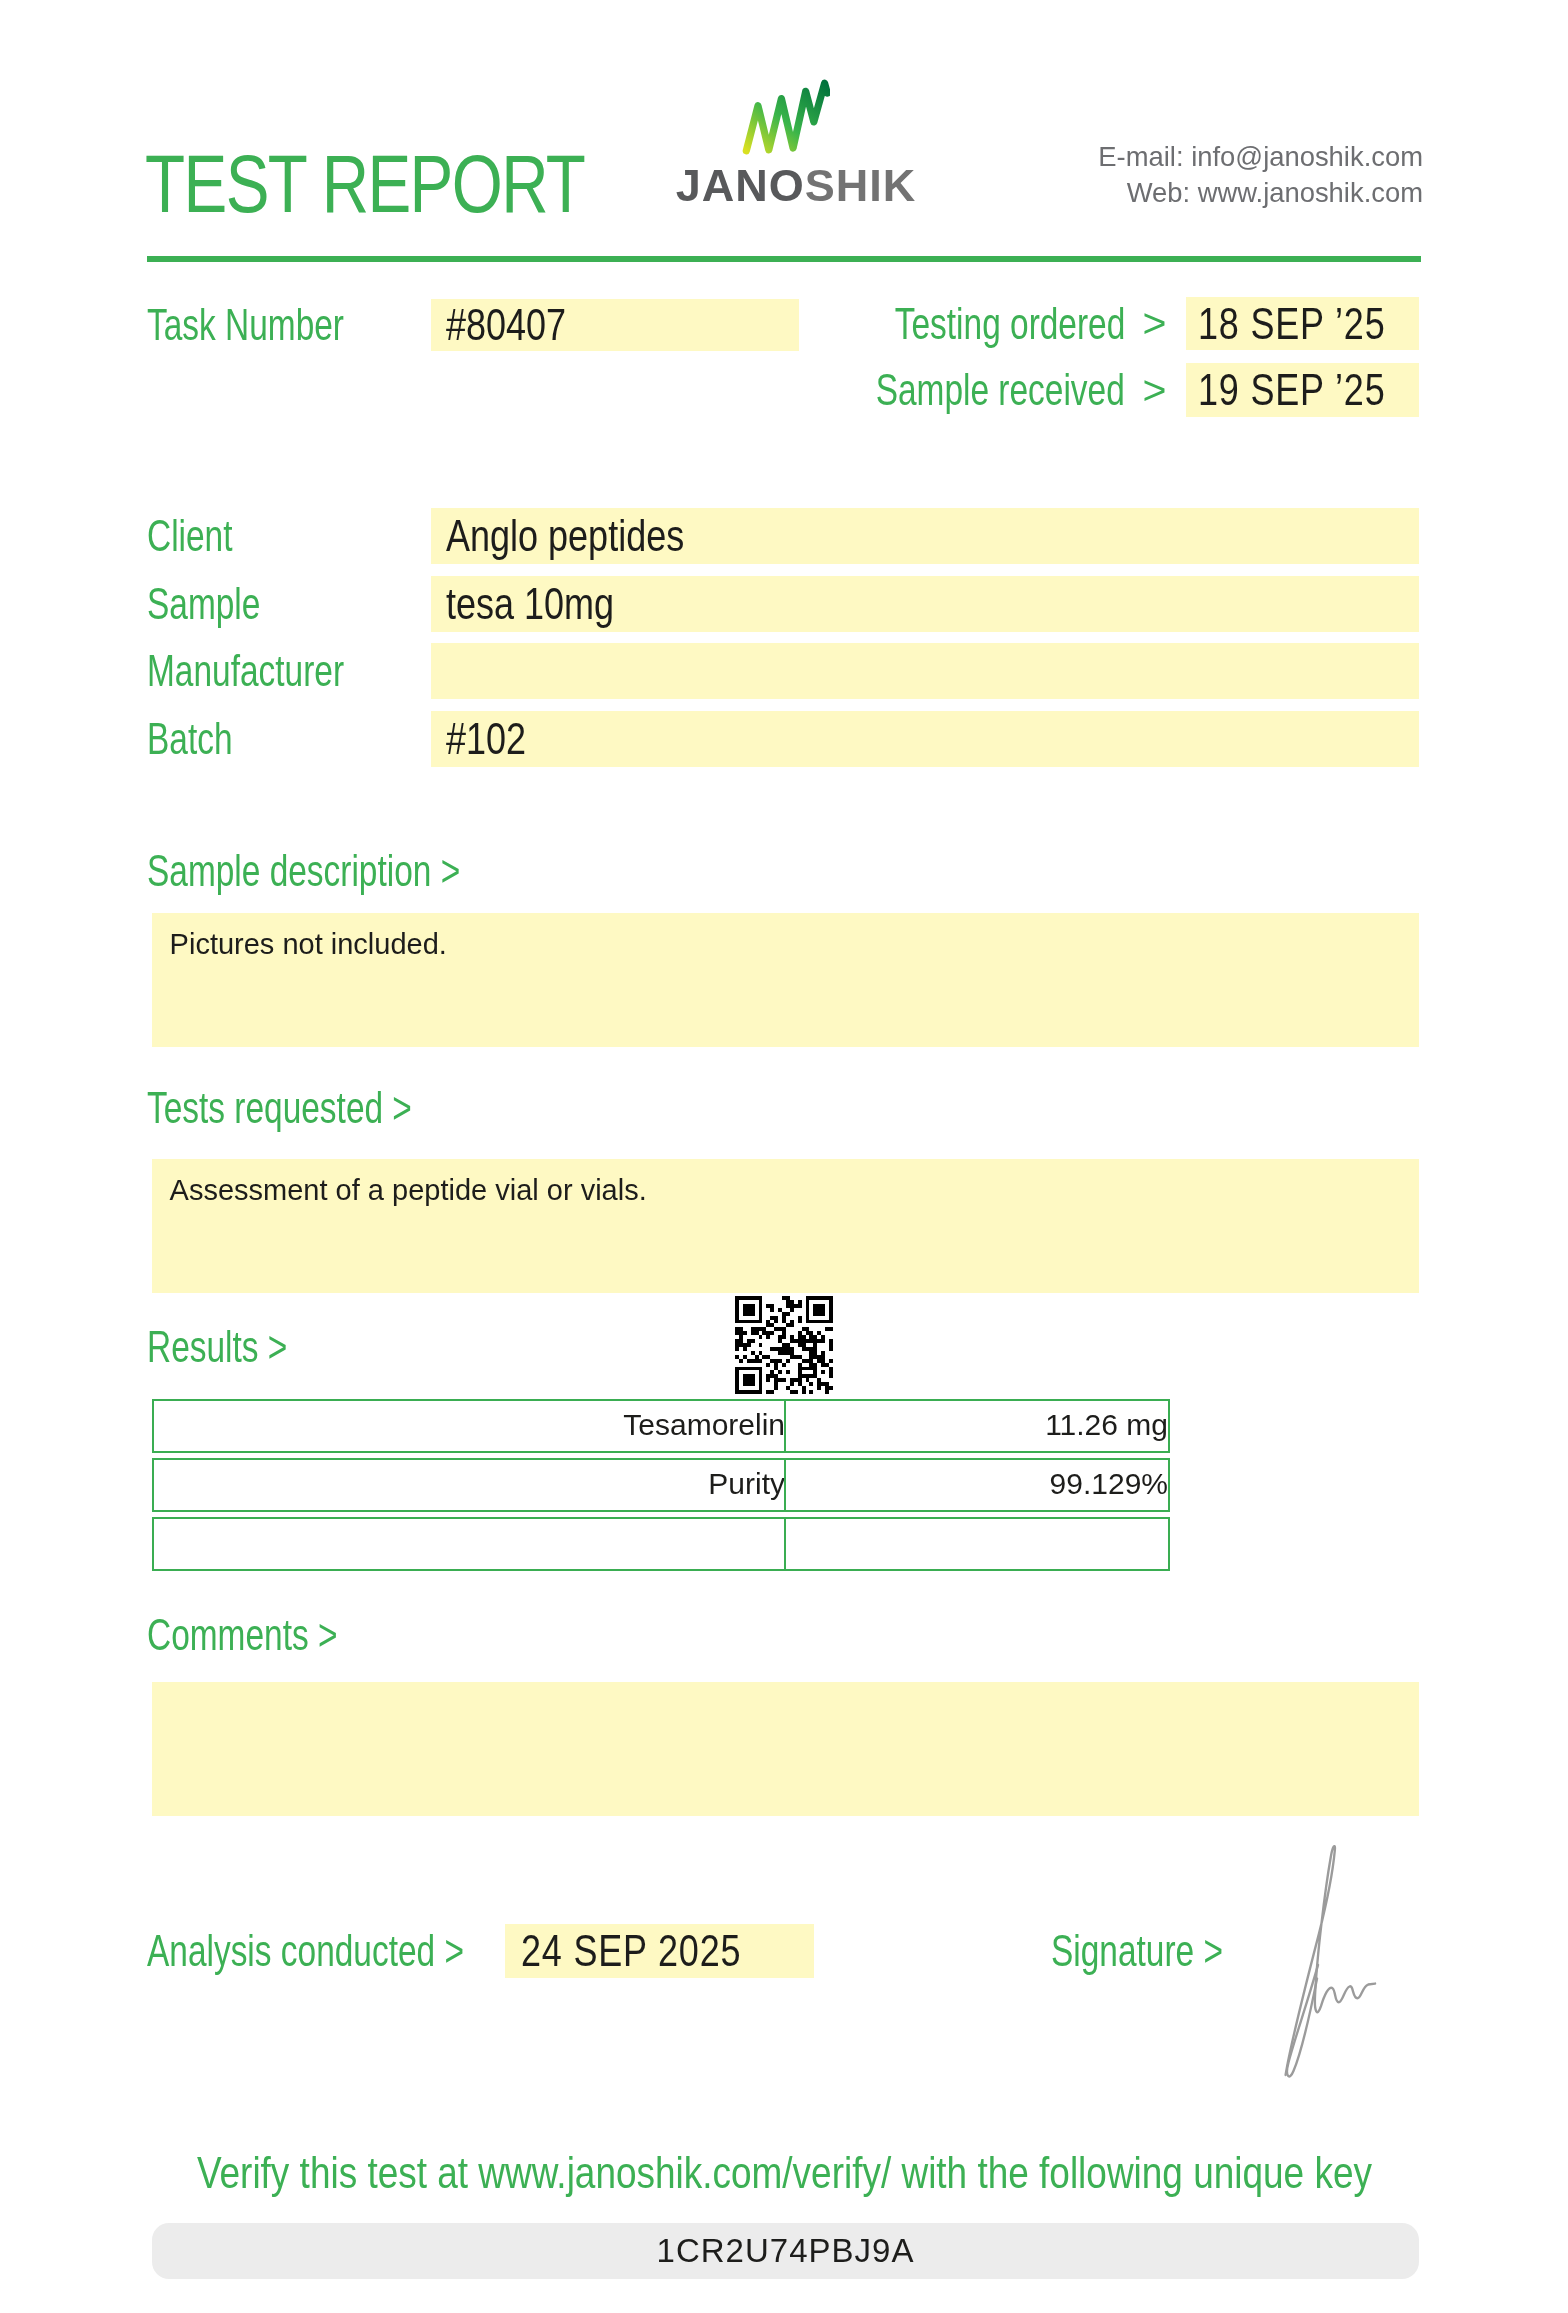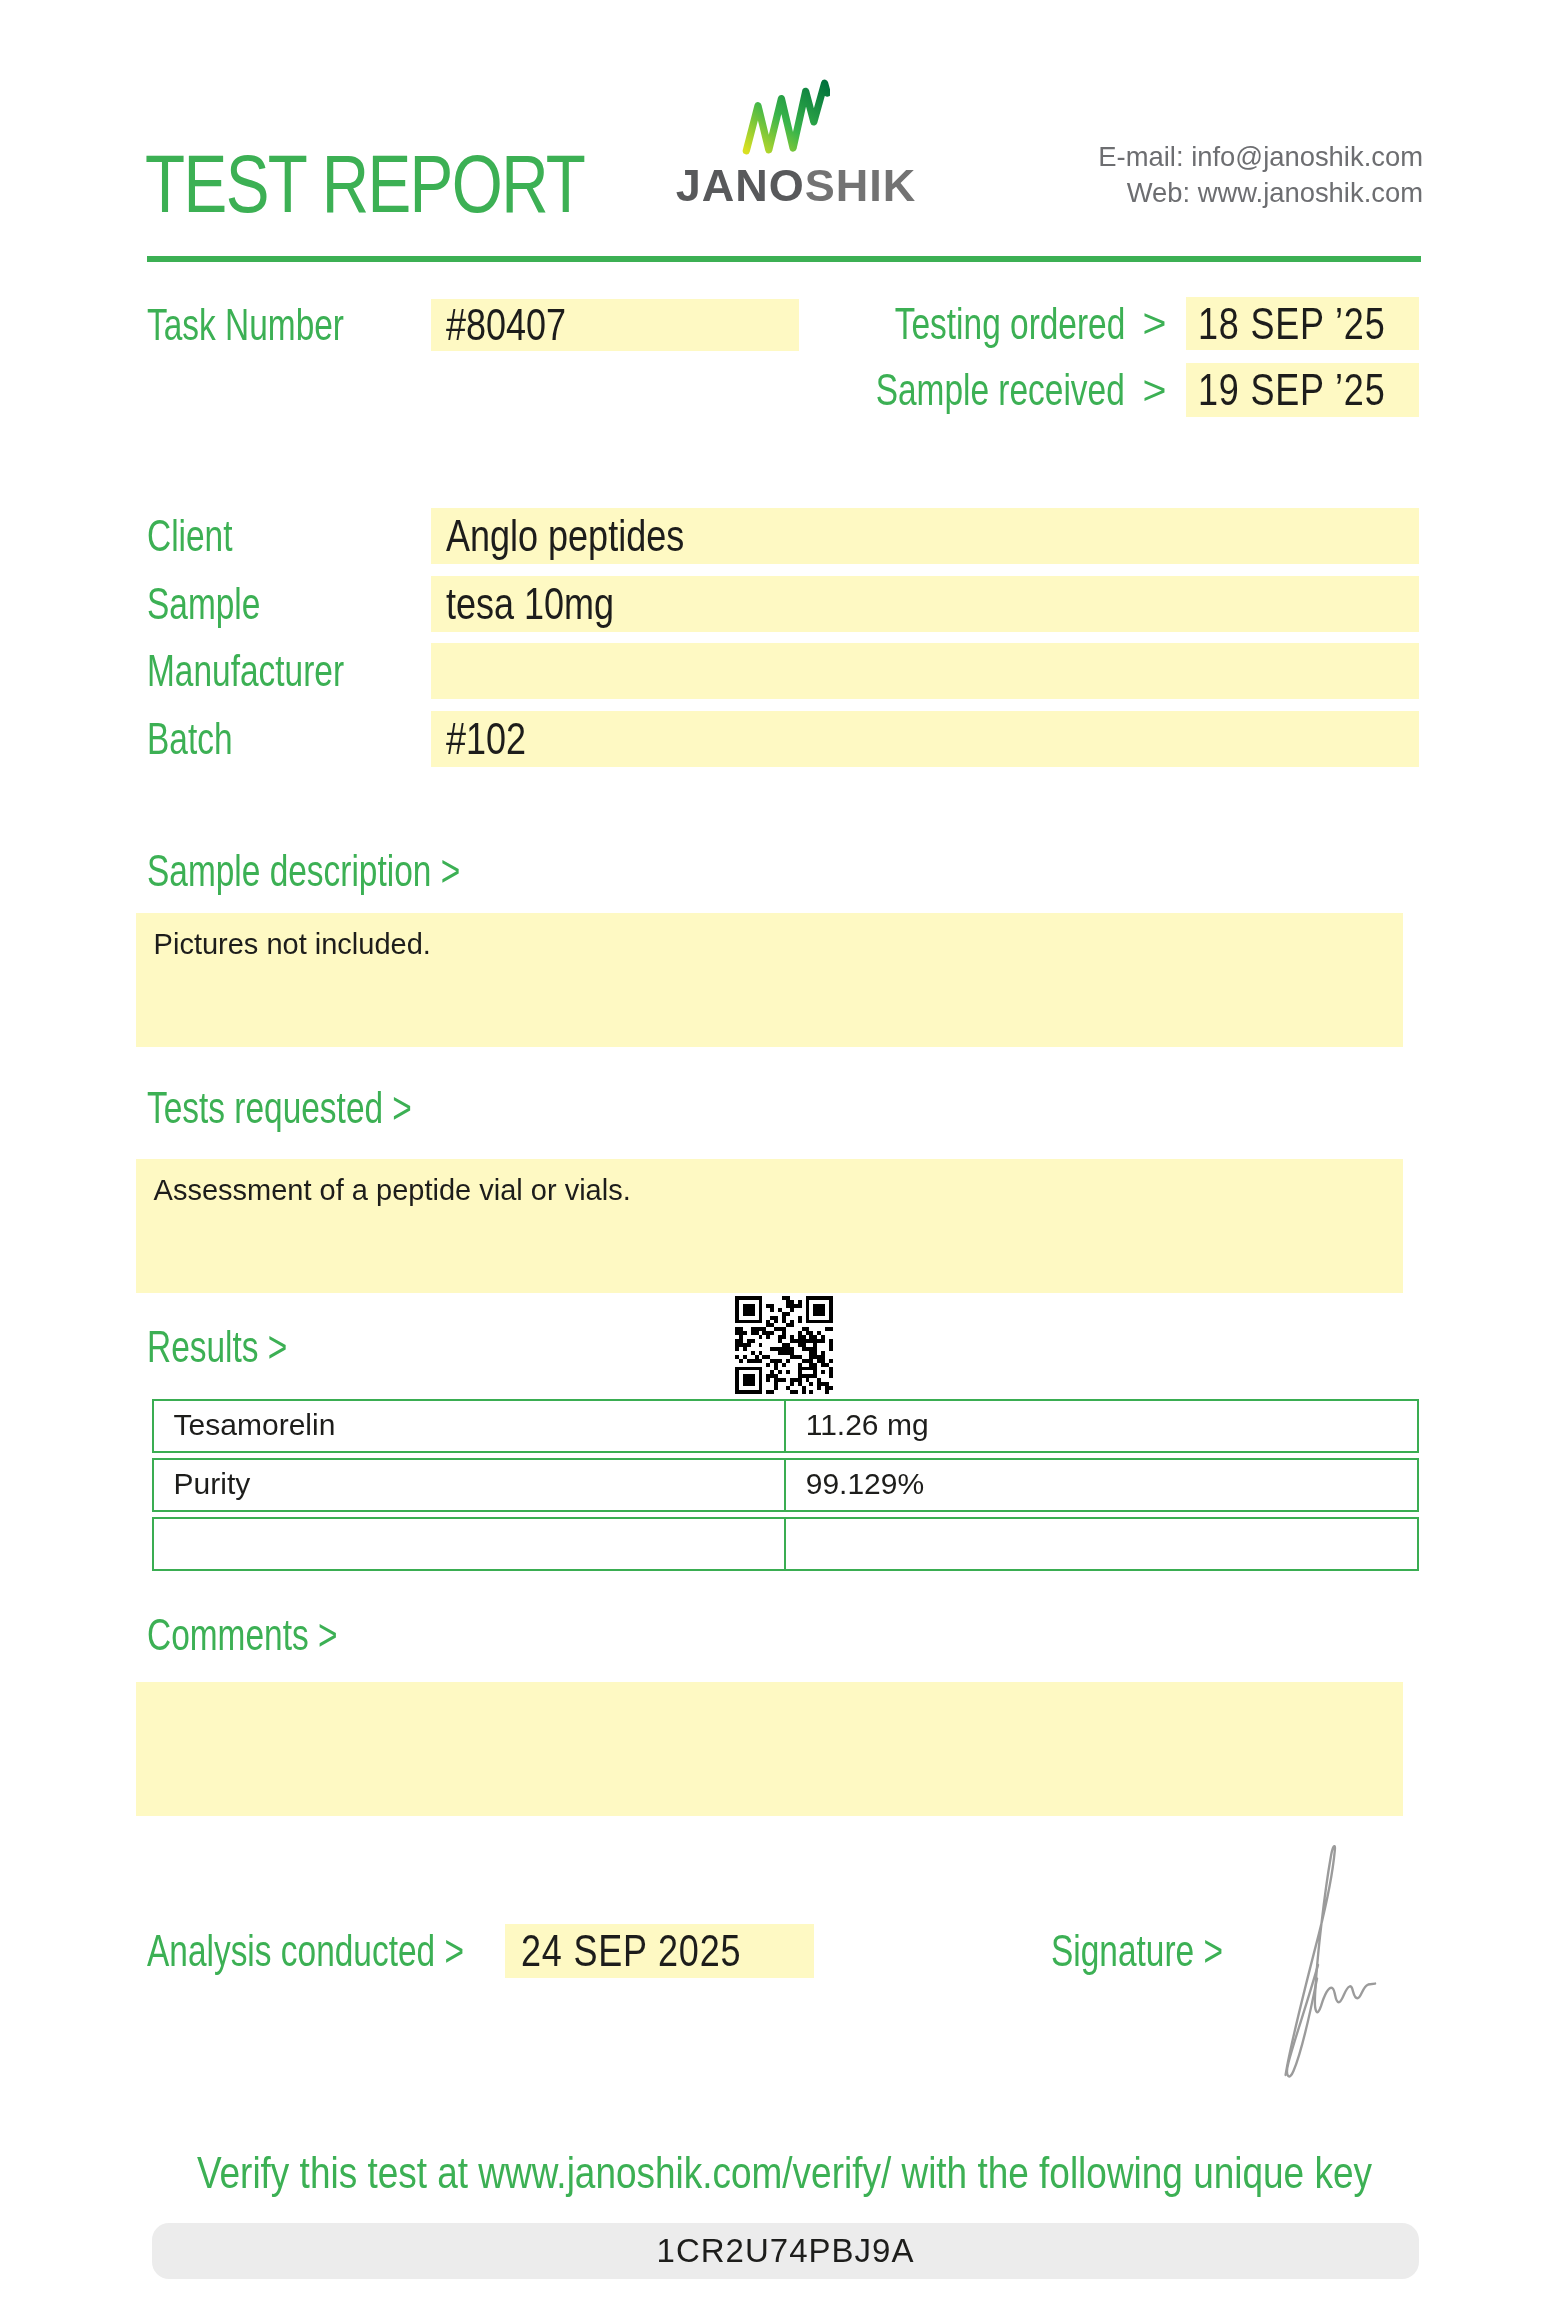--- a/index.html
+++ b/index.html
@@ -31,26 +31,26 @@
   .date-arrow { color:#3cb054; font-size:41px; margin:0 19.6px 0 17.6px; }
   .date-box { width:233px; height:100%; line-height:54px; padding-left:11.8px; letter-spacing:1px; }
 
   
   .field-row { position:absolute; left:147px; right:149px; height:72px; display:flex; align-items:center; }
   .field-row .green-label { width:284px; flex:0 0 284px; }
   .field-box { flex:1; height:56px; line-height:56px; padding-left:14.7px; }
 
   
   .sec-head { position:absolute; left:147px; height:47px; line-height:47px; }
-  .sec-box { position:absolute; left:136px; width:1267px; height:134px; padding:11.8px 17.6px; font-size:29px; line-height:39px; }
+  .sec-box { position:absolute; left:152px; width:1267px; height:134px; padding:11.8px 17.6px; font-size:29px; line-height:39px; }
 
   
   .qr { position:absolute; left:735px; top:1296px; width:98px; height:98px; }
   .qr svg { width:100%; height:100%; display:block; }
-  .results-table { position:absolute; left:152px; top:1399px; width:1267px; }
+  .results-table { position:absolute; left:152px; top:1399px; width:1018px;text-align:right; }
   .r-row { display:flex; margin-bottom:4.9px; }
   .r-cell { border:2.9px solid #3aad52; height:54px; line-height:48px; background:#fff; font-size:30px; padding-left:19.6px; }
   .r-name { width:635px; flex:0 0 635px; }
   .r-val { flex:1; margin-left:-2.9px; }
 
   
   .analysis-label { position:absolute; left:147px; top:1924px; height:54px; line-height:54px; }
   .analysis-box { position:absolute; left:505px; top:1924px; width:309px; height:54px; line-height:54px; padding-left:15.7px; letter-spacing:1px; }
   .sig-label { position:absolute; left:1051px; top:1924px; height:54px; line-height:54px; }
   .sig { position:absolute; left:1262px; top:1839px; width:118px; height:245px; }

